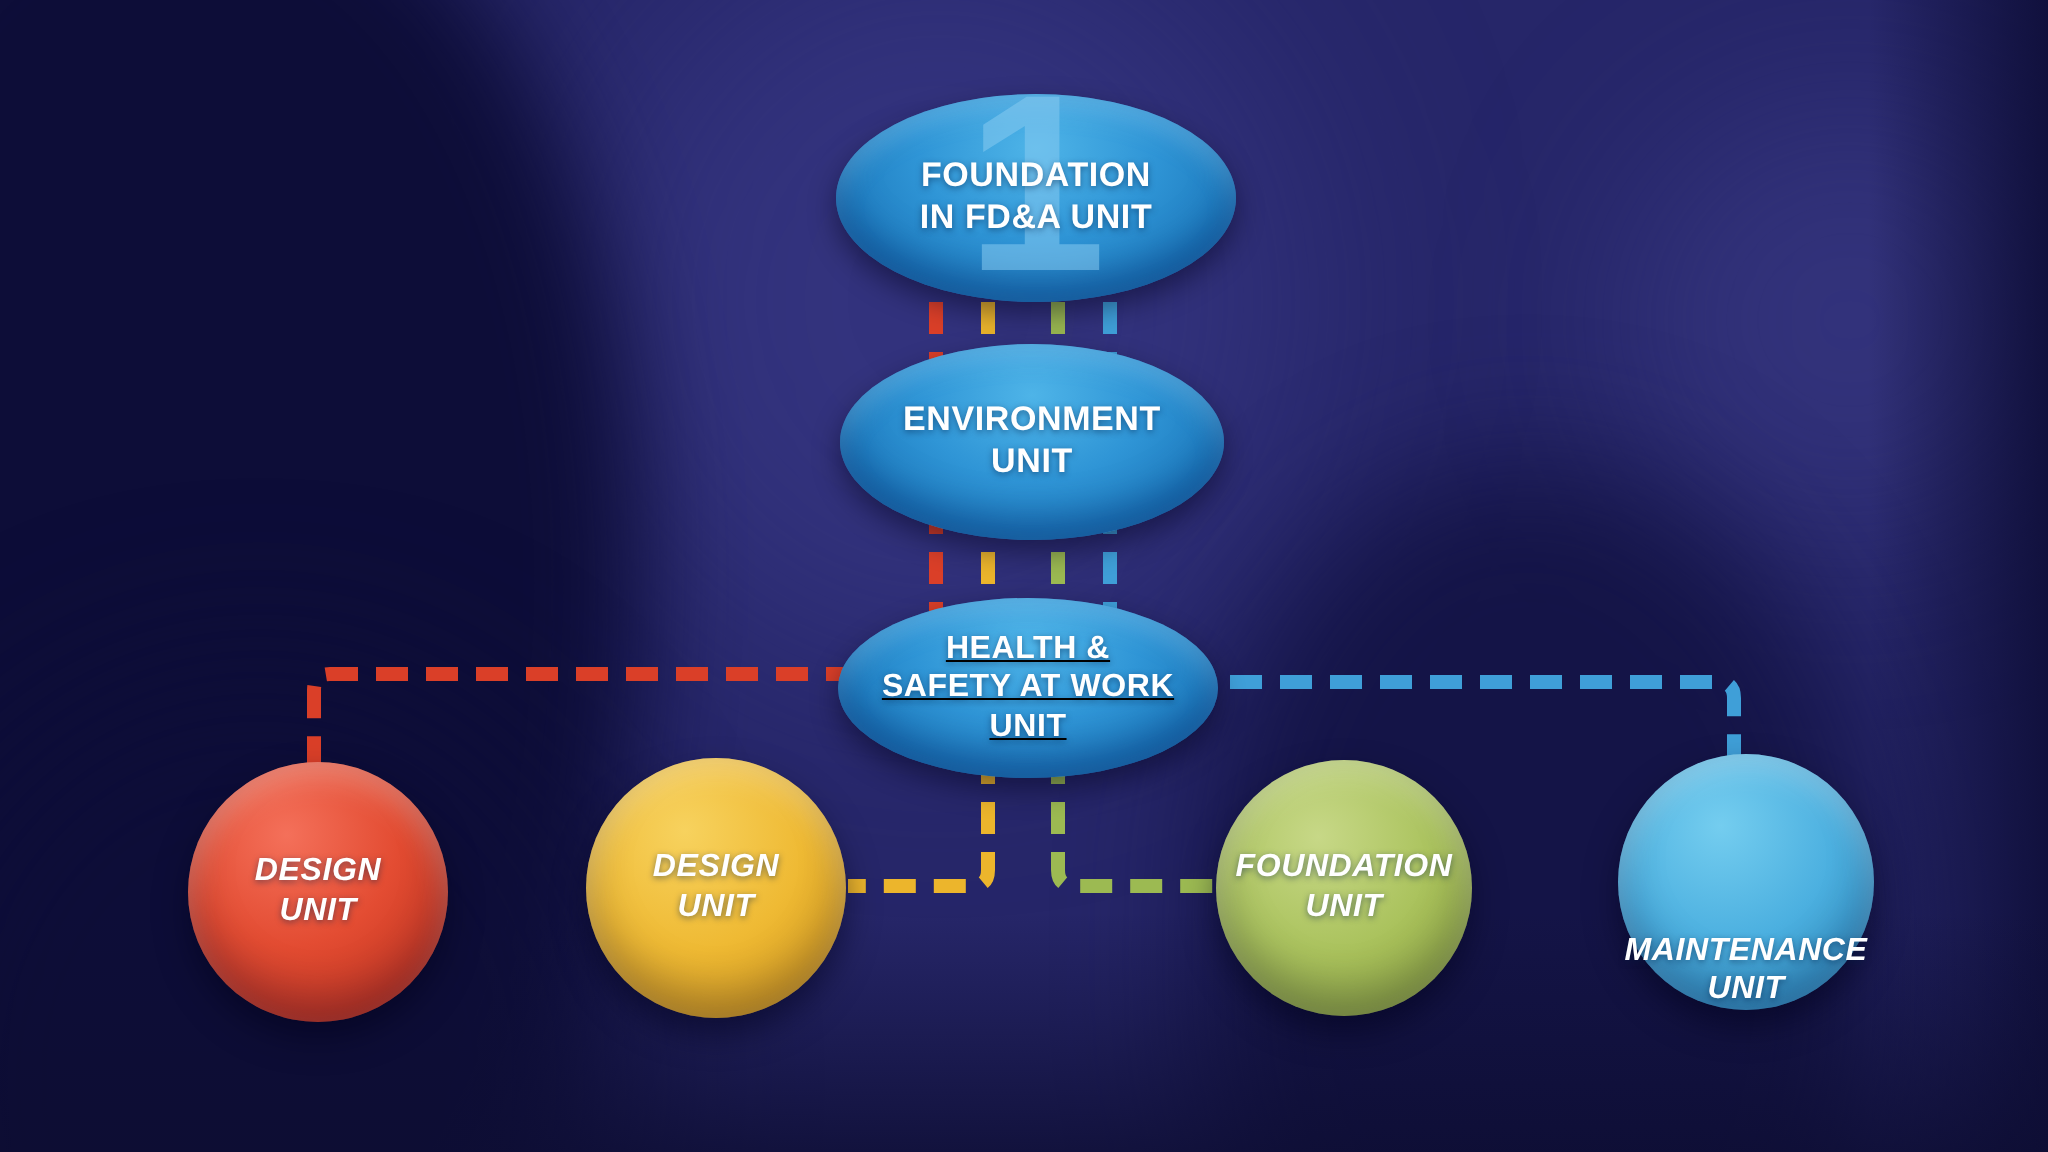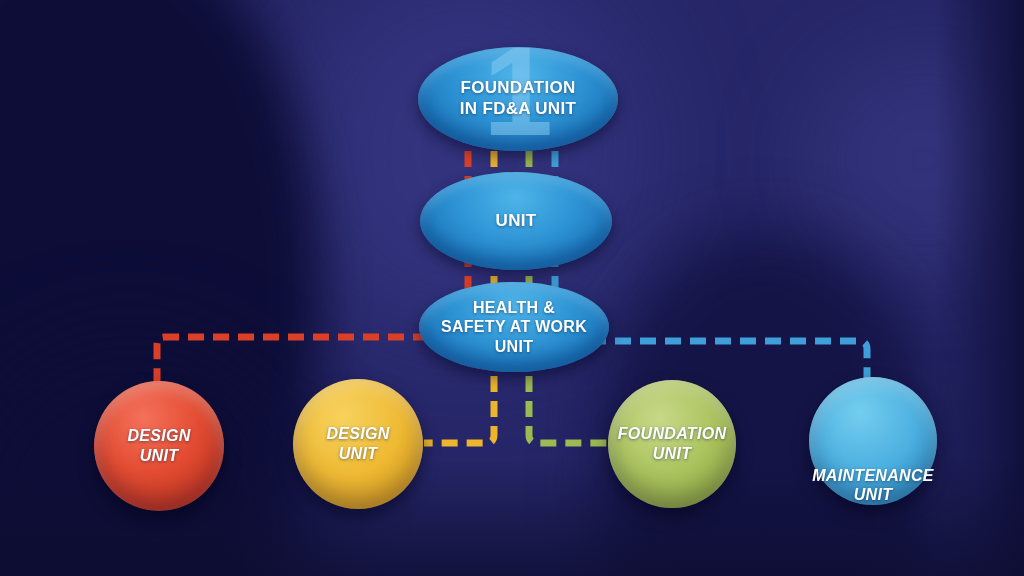--- a/index.html
+++ b/index.html
@@ -41,21 +41,21 @@
     font-style:italic;
   }
   .circle .label{font-size:16px;}
   .circle-red{background:radial-gradient(circle at 38% 28%, #f4705a 0%, #e34c32 45%, #c53722 80%, #b02a18 100%);}
   .circle-yellow{background:radial-gradient(circle at 38% 28%, #f7d25e 0%, #efba34 48%, #d99e1e 85%, #c9901a 100%);}
   .circle-green{background:radial-gradient(circle at 40% 30%, #c7d887 0%, #abc35e 48%, #93ab41 85%, #87a03a 100%);}
   .circle-blue{background:radial-gradient(circle at 40% 28%, #74cdef 0%, #4cb0e0 48%, #3191c6 85%, #2b86ba 100%);}
   
   .n-foundation{left:418px;top:47px;width:200px;height:104px;}
   .n-environment{left:420px;top:172px;width:192px;height:98px;}
-  .n-health{left:419px;top:282px;width:190px;height:90px;}
+  .n-health{left:419px;top:299px;width:190px;height:90px;text-decoration:underline;}
   .n-health .label{font-size:16px;}
   .n-design{left:94px;top:381px;width:130px;height:130px;}
   .n-install{left:293px;top:379px;width:130px;height:130px;}
   .n-commission{left:608px;top:380px;width:128px;height:128px;}
   .n-maintenance{left:809px;top:377px;width:128px;height:128px;align-items:flex-end;}
 </style>
 </head>
 <body>
 
 <div class="stage">
@@ -80,20 +80,21 @@
   <div class="node ellipse n-foundation">
     <div class="watermark">1</div>
     <div class="label">
       <div>FOUNDATION</div>
       <div>IN FD&amp;A UNIT</div>
     </div>
   </div>
 
   <div class="node ellipse n-environment">
     <div class="label">
+      <div>ENVIRONMENT</div>
       <div>UNIT</div>
     </div>
   </div>
 
   <div class="node ellipse n-health">
     <div class="label">
       <div>HEALTH &amp;</div>
       <div>SAFETY AT WORK</div>
       <div>UNIT</div>
     </div>

